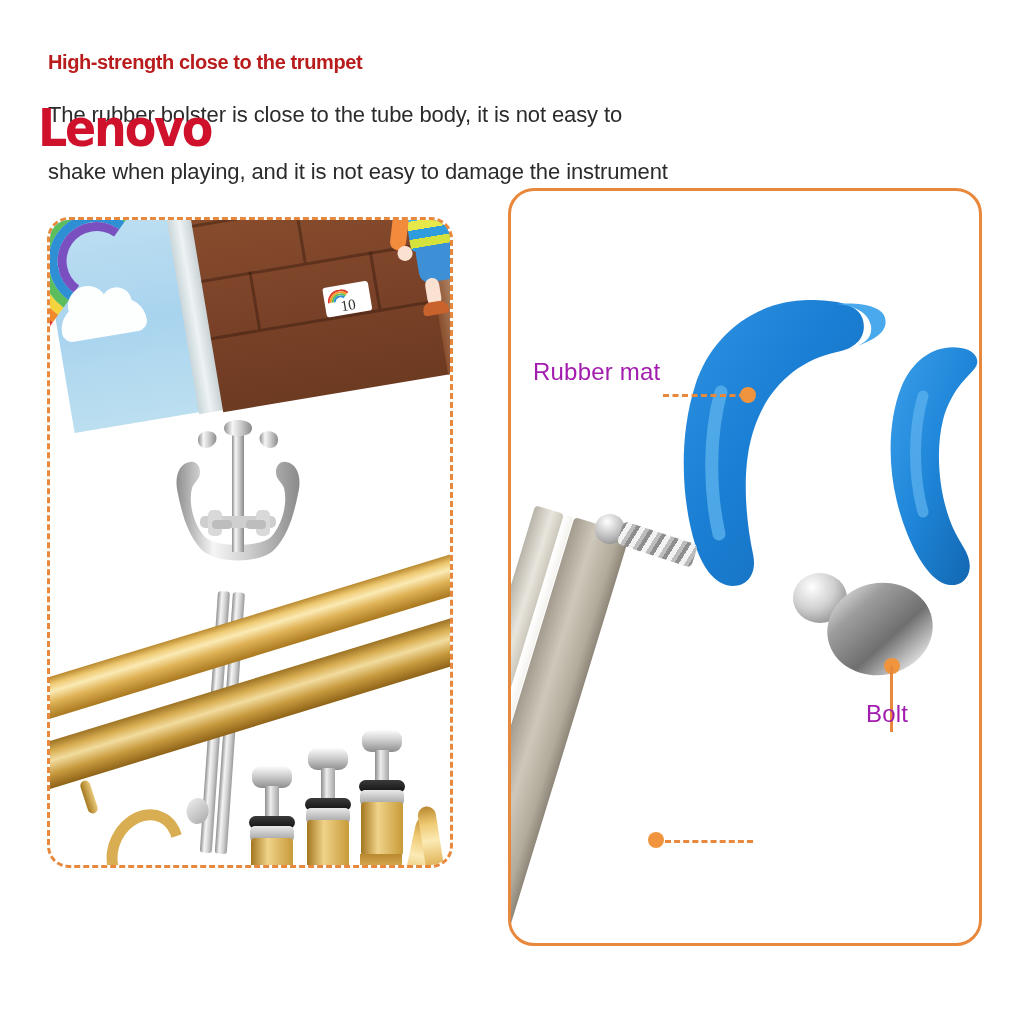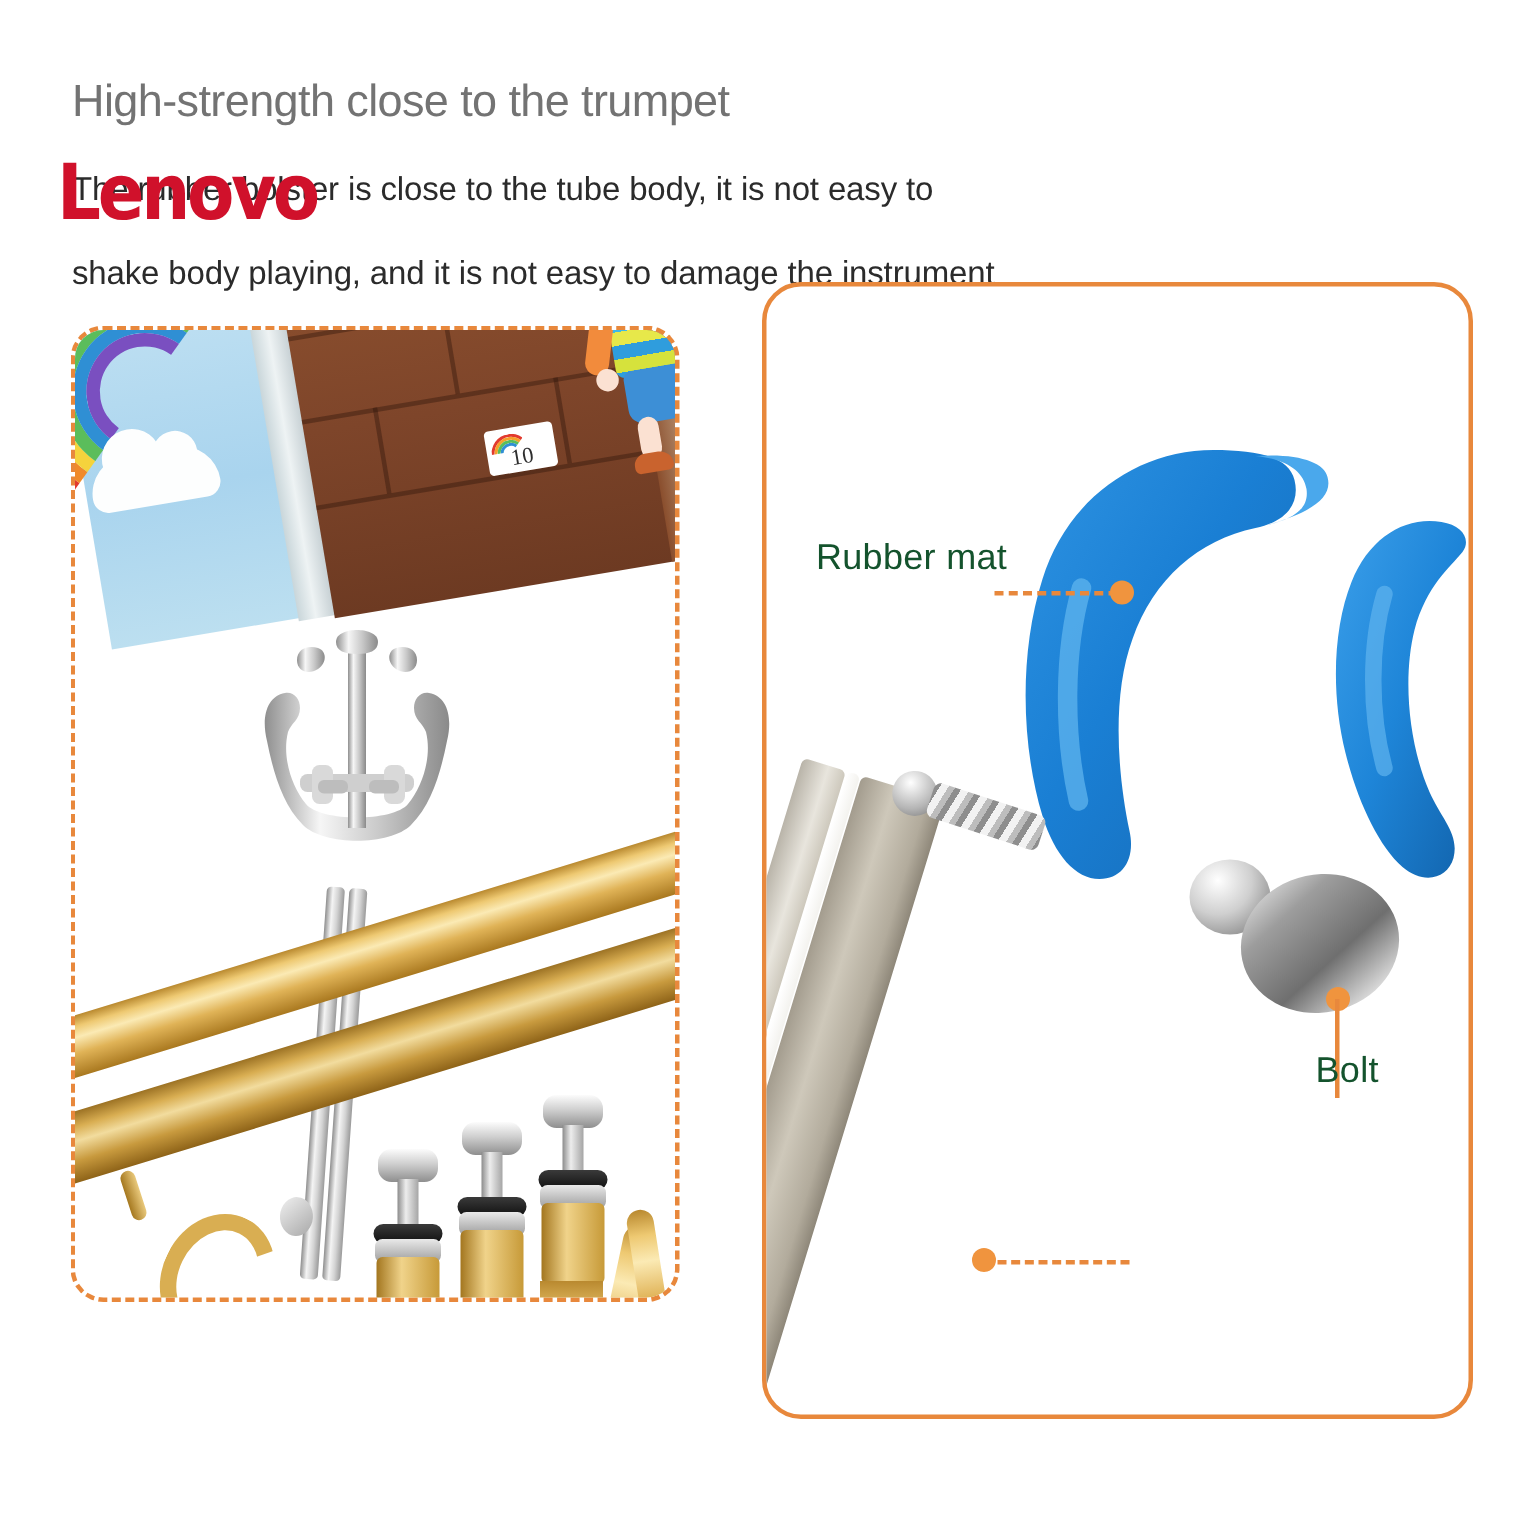--- a/index.html
+++ b/index.html
@@ -6,21 +6,21 @@
   body{
     width:1024px;height:1024px;background:#ffffff;
     font-family:"Liberation Sans","DejaVu Sans",sans-serif;
     overflow:hidden;position:relative;
   }
   .page{position:absolute;inset:0;background:#fff;}
 
   
   .header{position:absolute;left:48px;top:52px;width:900px;}
   .headline{
-    font-size:30px;font-weight:normal;color:#737373;
+    font-size:20px;font-weight:bold;color:#b91c1c;
     letter-spacing:-0.4px;line-height:1.05;white-space:nowrap;
   }
   .subline{
     margin-top:7px;font-size:22px;color:#2b2b2b;line-height:1.30;
     letter-spacing:-0.1px;
   }
   .subline div{white-space:nowrap;margin-top:28px;}
 
   
   .lenovo{
@@ -200,44 +200,43 @@
     background:radial-gradient(circle at 35% 28%,#ffffff,#cfcfcf 45%,#6f6f6f);
   }
   .disc{
     position:absolute;left:316px;top:392px;width:106px;height:92px;border-radius:50%;
     background:linear-gradient(150deg,#f2f2f2 0%,#9d9d9d 28%,#6f6f6f 60%,#d8d8d8 86%,#8a8a8a 100%);
     transform:rotate(-12deg);
   }
 
   
   .callout-label{
-    position:absolute;font-size:24px;color:#14532d;white-space:nowrap;
+    position:absolute;font-size:24px;color:#a21caf;white-space:nowrap;
     letter-spacing:.2px;
-    margin-left:11px;
   }
   .dot{position:absolute;width:16px;height:16px;border-radius:50%;background:#F0943E;}
   .dash-h{
     position:absolute;height:0;border-top:3px dashed #E8883C;
   }
   .line-v{position:absolute;width:3px;background:#E8883C;}
 
   .lbl-rubber{left:533px;top:358px;}
   .lbl-bolt{left:866px;top:700px;}
   .lbl-frame{left:757px;top:818px;}
 </style>
 </head>
 <body>
 
 <div class="page">
 
   <div class="header">
     <div class="headline">High-strength close to the trumpet</div>
     <div class="subline">
       <div>The rubber bolster is close to the tube body, it is not easy to</div>
-      <div>shake body playing, and it is not easy to damage the instrument</div>
+      <div>shake when playing, and it is not easy to damage the instrument</div>
     </div>
   </div>
 
   <div class="lenovo">Lenovo</div>
 
   <div class="panel-left">
     <div class="stage">
 
       <div class="book">
         <div class="pg-sky">

